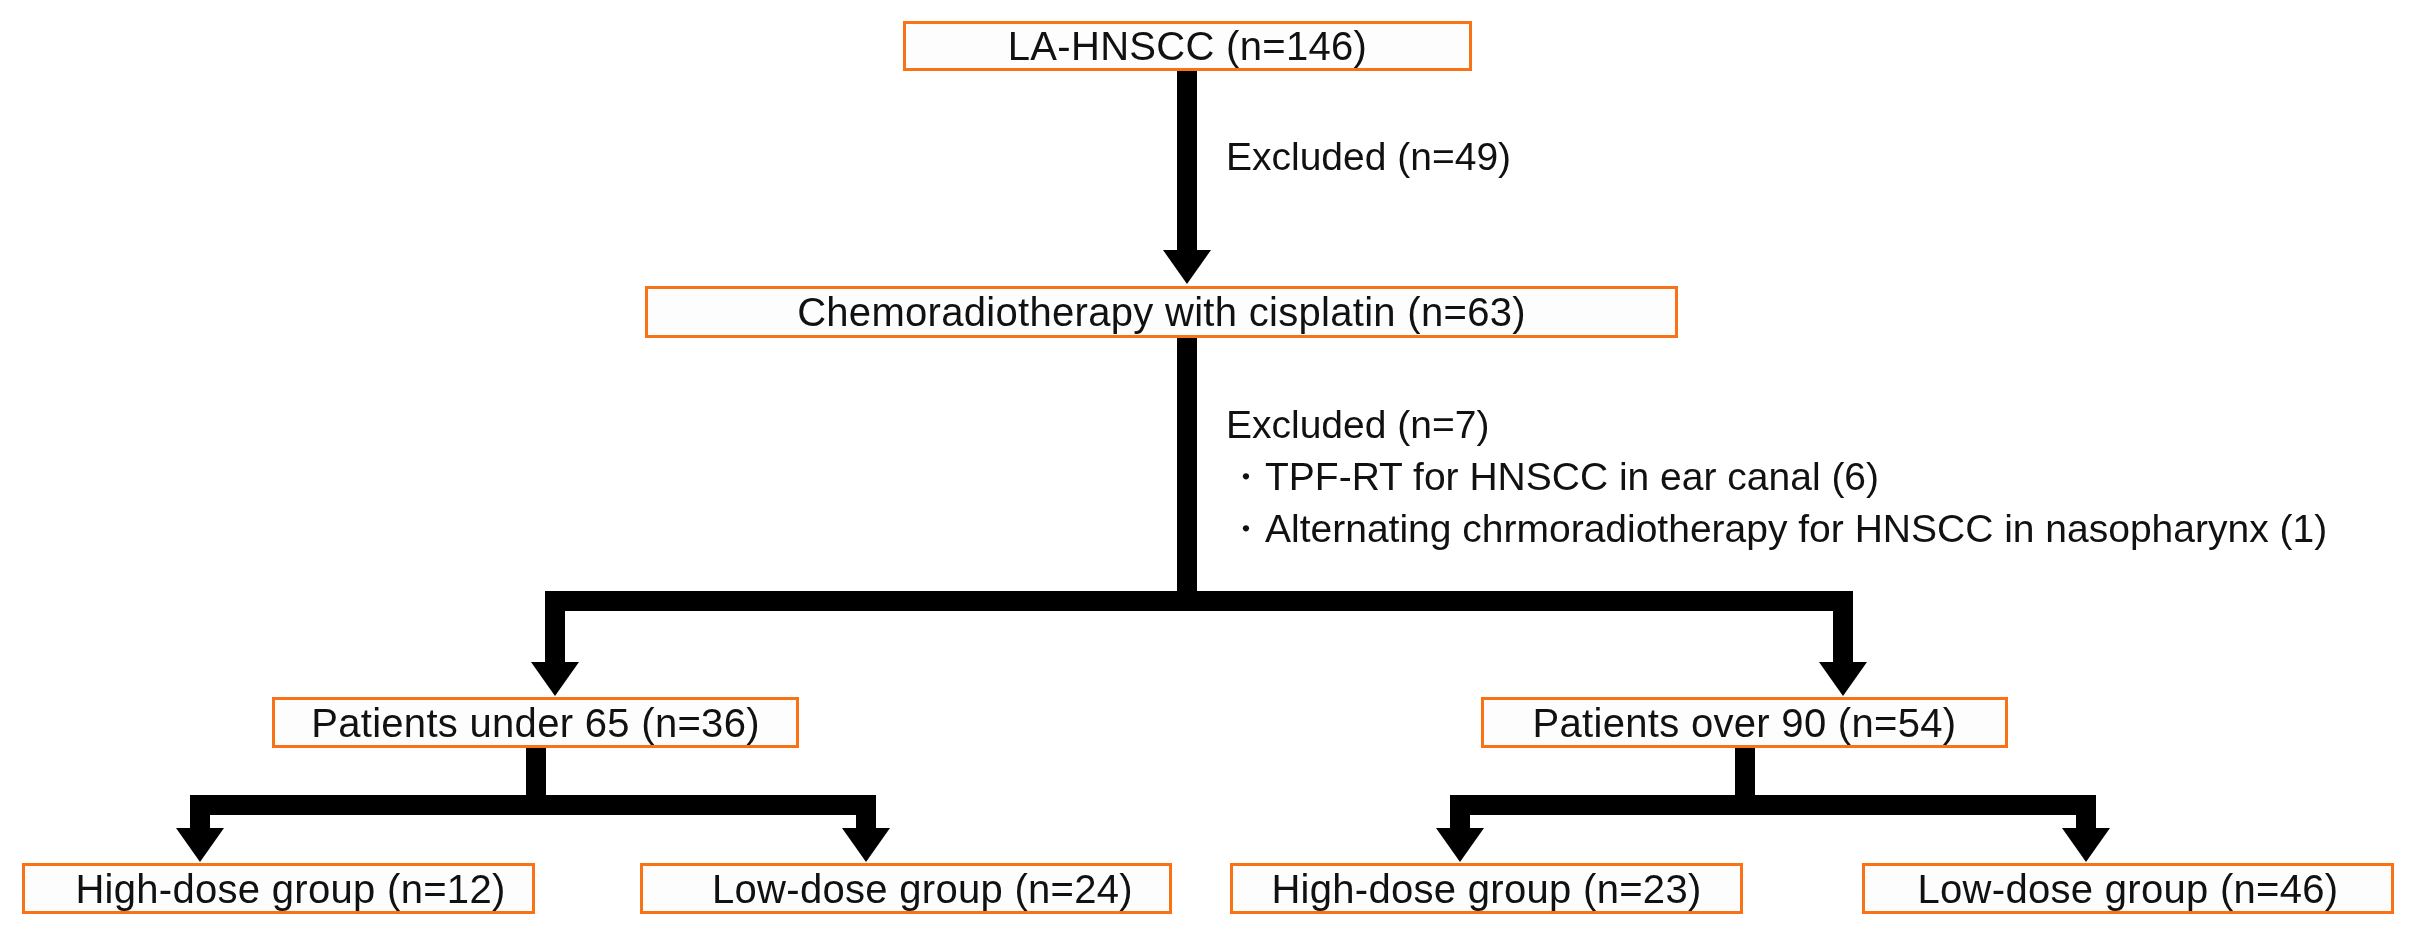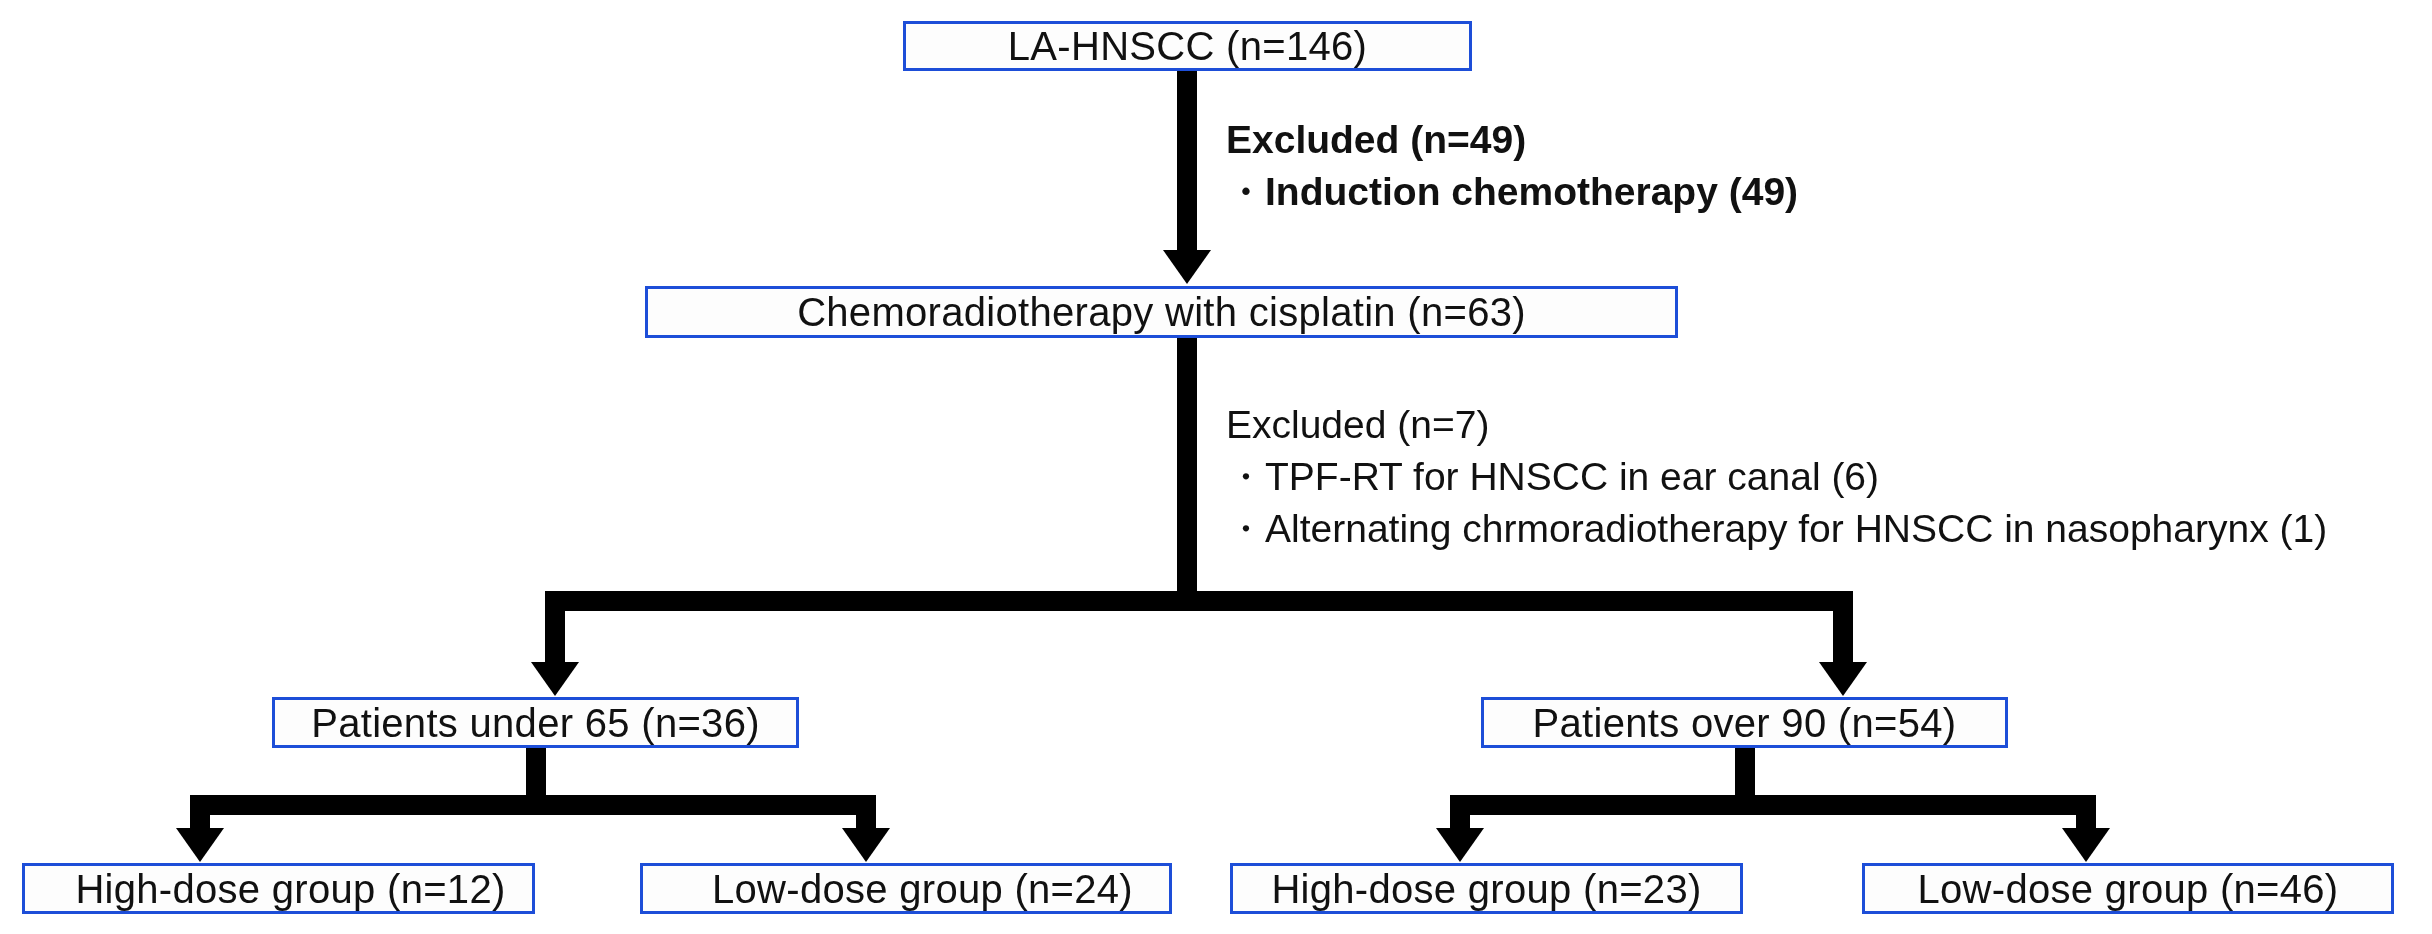--- a/index.html
+++ b/index.html
@@ -11,21 +11,21 @@
     position: relative;
     width: 2432px;
     height: 934px;
     background: #ffffff;
     font-family: "Liberation Sans", sans-serif;
     overflow: hidden;
   }
   .box {
     position: absolute;
     box-sizing: border-box;
-    border: 3px solid #1d4ed8;
+    border: 3px solid #f97316;
     background: #fdfdfd;
     display: flex;
     align-items: center;
     justify-content: center;
     color: #111111;
     font-size: 40px;
     line-height: 1;
     letter-spacing: 0.3px;
     white-space: nowrap;
   }
@@ -62,23 +62,22 @@
 
 <div id="canvas">
 
   <div class="box" style="left:903px; top:21px; width:569px; height:50px;">
     <span>LA-HNSCC (n=146)</span>
   </div>
 
   <div class="vline" style="left:1177px; top:71px; width:20px; height:181px;"></div>
   <div class="arrowhead" style="left:1163px; top:250px;"></div>
 
-  <div class="note" style="left: 1226px; top: 120px; font-weight: bold;">
+  <div class="note" style="left: 1226px; top: 137px;">
     <span class="line">Excluded (n=49)</span>
-    <span class="line">・Induction chemotherapy (49)</span>
   </div>
 
   <div class="box" style="left:645px; top:286px; width:1033px; height:52px;">
     <span>Chemoradiotherapy with cisplatin (n=63)</span>
   </div>
 
   <div class="vline" style="left:1177px; top:338px; width:20px; height:262px;"></div>
 
   <div class="note" style="left:1226px; top:405px;">
     <span class="line">Excluded (n=7)</span>

